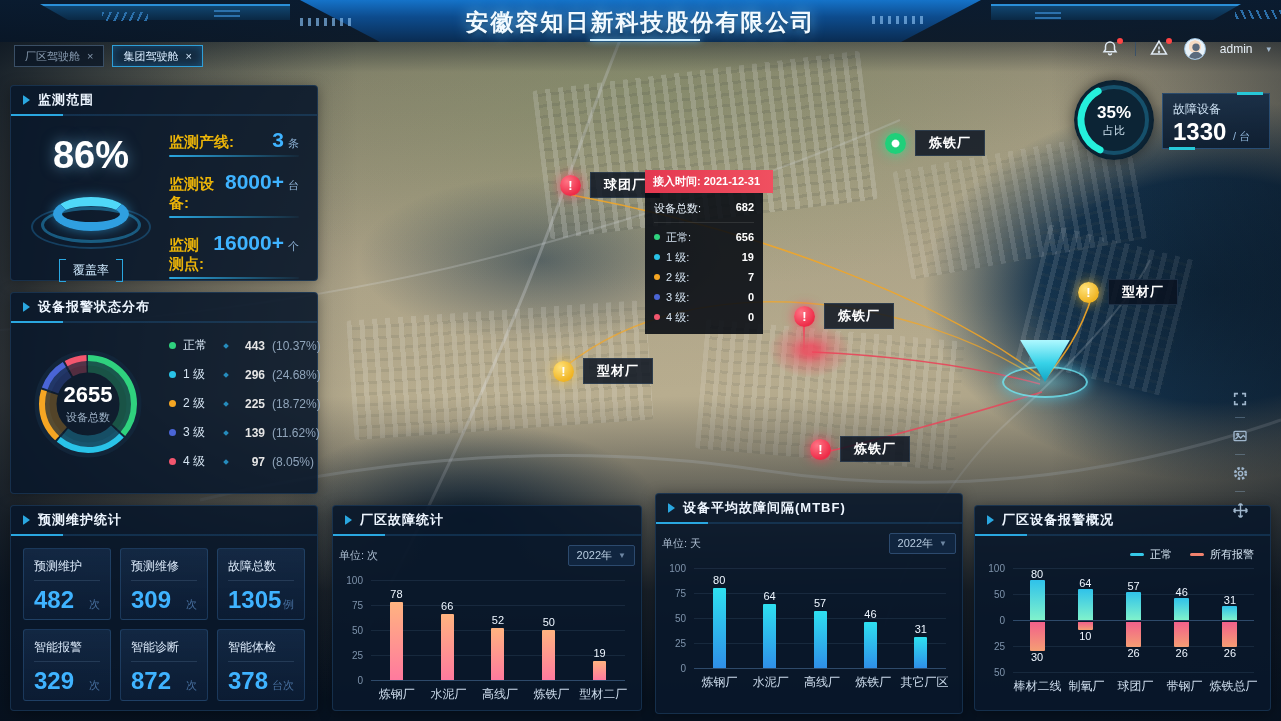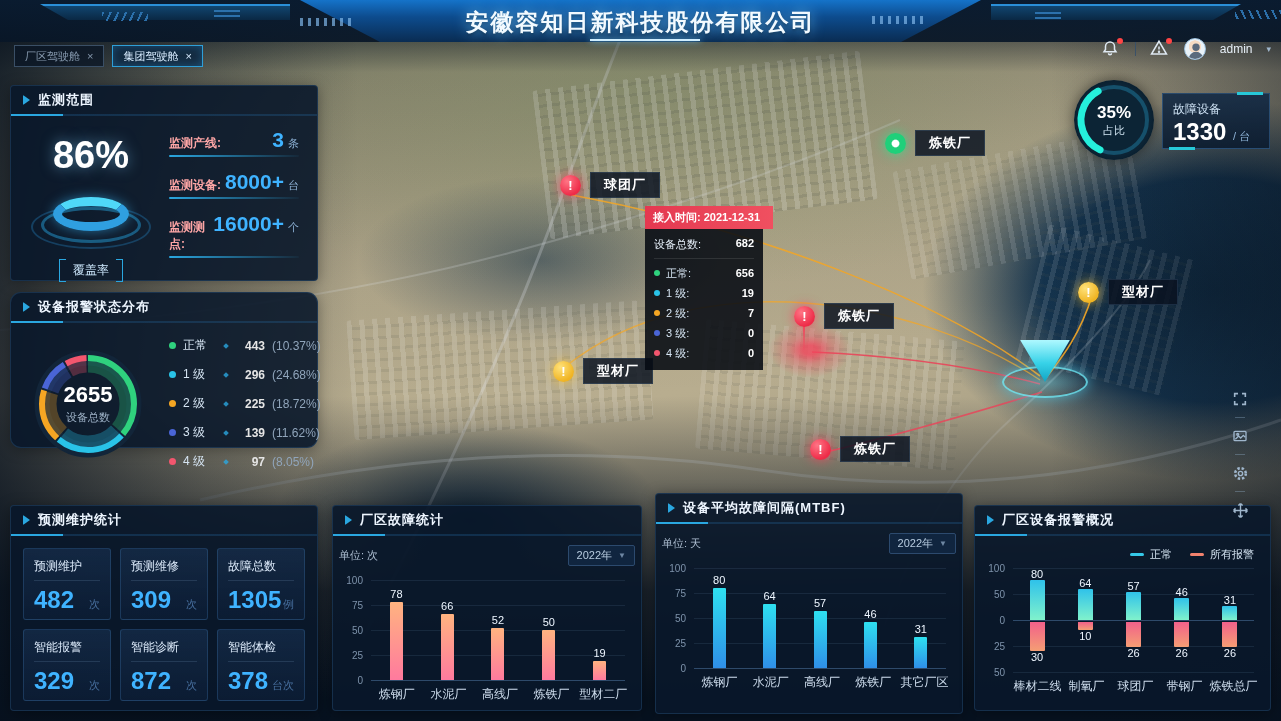--- a/index.html
+++ b/index.html
@@ -100,21 +100,21 @@
   .ring { position:absolute; border-radius:50%; }
   .ring.r1 { left:5px; top:22px; width:120px; height:44px; border:2px solid rgba(41,150,220,.3); }
   .ring.r2 { left:15px; top:24px; width:100px; height:36px; border:3px solid rgba(41,170,230,.45); }
   .ring.r3 { left:27px; top:14px; width:76px; height:34px; border:9px solid #2f9fe0; border-top-color:#4fd8f8; box-shadow:0 0 12px rgba(60,190,255,.5); }
   .cov-chip { position:relative; margin-top:10px; padding:3px 14px; font-size:12px; color:#cfeaff; }
   .cov-chip::before,.cov-chip::after { content:""; position:absolute; top:0; bottom:0; width:6px; border:1px solid #2aa7e0; }
   .cov-chip::before { left:0; border-right:none; } .cov-chip::after { right:0; border-left:none; }
   .mon-right { flex:1; padding:2px 8px 0 4px; }
   .mon-row { margin-bottom:13px; }
   .mon-line1 { display:flex; align-items:baseline; justify-content:space-between; }
-  .mon-lab { font-size:12px; color:#fca5a5; font-weight:bold; }
+  .mon-lab { font-size:15px; color:#eab308; font-weight:bold; }
   .mon-val { font-size:21px; font-weight:bold; color:#3fb3ff; }
   .mon-unit { font-size:11px; color:#8fb4d8; font-weight:normal; margin-left:4px; }
   .mon-ul { height:2px; margin-top:3px; border-radius:2px; background:linear-gradient(90deg,#2aa7e0, rgba(42,167,224,.05)); }
 
   
   .al-body { display:flex; align-items:center; padding:8px 6px 0 14px; }
   .donut-wrap { position:relative; width:126px; height:126px; }
   .donut-center { position:absolute; inset:0; display:flex; flex-direction:column; align-items:center; justify-content:center; }
   .donut-total { font-size:22px; font-weight:bold; color:#fff; }
   .donut-tl { font-size:11px; color:#9fb3c8; margin-top:2px; }
@@ -182,21 +182,21 @@
   .stem { position:absolute; z-index:5; width:2px; background:linear-gradient(180deg,#f2455c,rgba(242,69,92,.2)); }
   .cyan-arrow { position:absolute; z-index:6; width:54px; height:42px;
     background:linear-gradient(180deg,#aef8ff 0%,#37d2e8 55%,#12a4c4 100%);
     clip-path:polygon(4% 0,96% 0,50% 100%); filter:drop-shadow(0 0 8px rgba(80,230,255,.8)); }
   .cyan-ring { position:absolute; z-index:5; width:86px; height:32px; border-radius:50%;
     border:2px solid rgba(110,240,255,.75); background:radial-gradient(ellipse, rgba(120,240,255,.35), rgba(120,240,255,0) 70%);
     box-shadow:0 0 14px rgba(80,220,255,.6); }
 
   
   .tooltip { position:absolute; z-index:7; width:118px; }
-  .tt-head { background:linear-gradient(90deg,#e43850,#f05060); padding:4px 8px; font-size:11px; font-weight:bold; color:#fff; white-space:nowrap; width:128px;margin-top:36px; }
+  .tt-head { background:linear-gradient(90deg,#e43850,#f05060); padding:4px 8px; font-size:11px; font-weight:bold; color:#fff; white-space:nowrap; width:128px; }
   .tt-body { background:rgba(6,10,18,.88); padding:4px 9px 7px; }
   .tt-total { display:flex; justify-content:space-between; font-size:11px; padding:4px 0 6px; border-bottom:1px solid rgba(255,255,255,.1); margin-bottom:4px; }
   .tt-total b { color:#fff; }
   .tt-row { display:flex; align-items:center; font-size:11px; height:20px; color:#d5e4f2; }
   .tt-dot { width:6px; height:6px; border-radius:50%; margin-right:6px; }
   .tt-val { margin-left:auto; color:#fff; font-weight:bold; }
 
   
   .side-tools { position:absolute; right:28px; top:388px; z-index:16; width:26px;
     display:flex; flex-direction:column; align-items:center; gap:7px; }
@@ -407,21 +407,21 @@
             <div class="mon-line1">
               <span class="mon-lab">监测测点:</span>
               <span class="mon-val"><span class="v">16000+</span><span class="mon-unit">个</span></span>
             </div>
             <div class="mon-ul"></div>
           </div>
         </div>
   </div>
 </section>
 
-<section class="panel" style="left:10px;top:292px;width:308px;height:156px;border-radius:11px;">
+<section class="panel" style="left:10px;top:292px;width:308px;height:202px;">
   <div class="ptitle">
     <span class="ptri"></span>
     <span>设备报警状态分布</span>
   </div>
   <div class="punder"></div>
   <div class="pbody al-body">
     <div class="donut-wrap">
       <svg id="donut" width="126" height="126" viewBox="0 0 126 126">
             <circle cx="63" cy="63" r="46" fill="none" stroke="#122539" stroke-width="15"></circle>
             <circle cx="63" cy="63" r="38" fill="none" stroke="#2fd27e" stroke-width="13" stroke-dasharray="86.17445268977401 238.76104167282426" stroke-dashoffset="0" transform="rotate(-90 63 63)" opacity="0.3"></circle>

